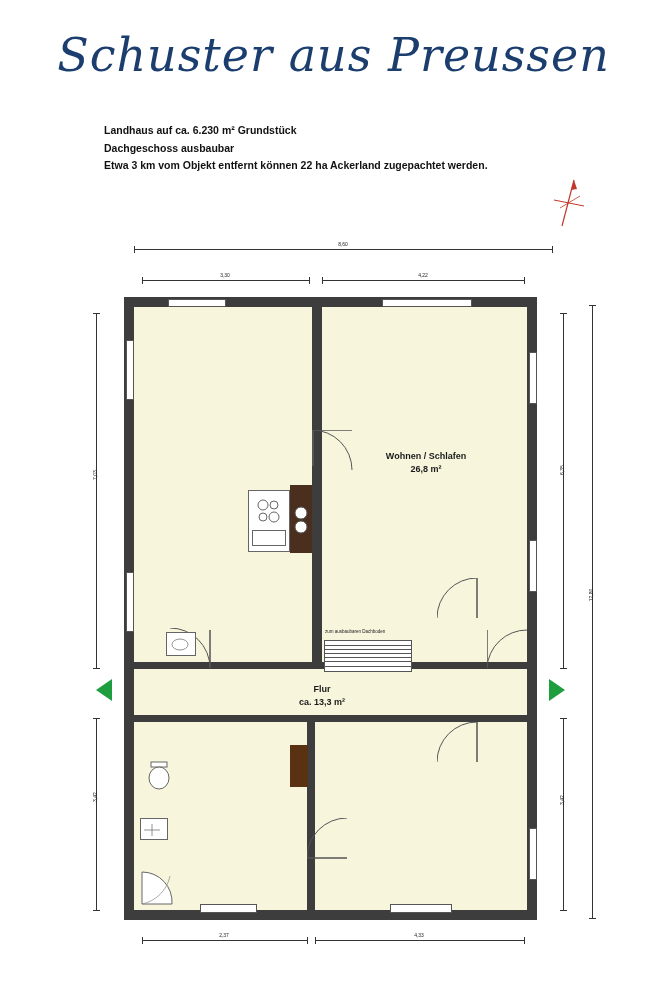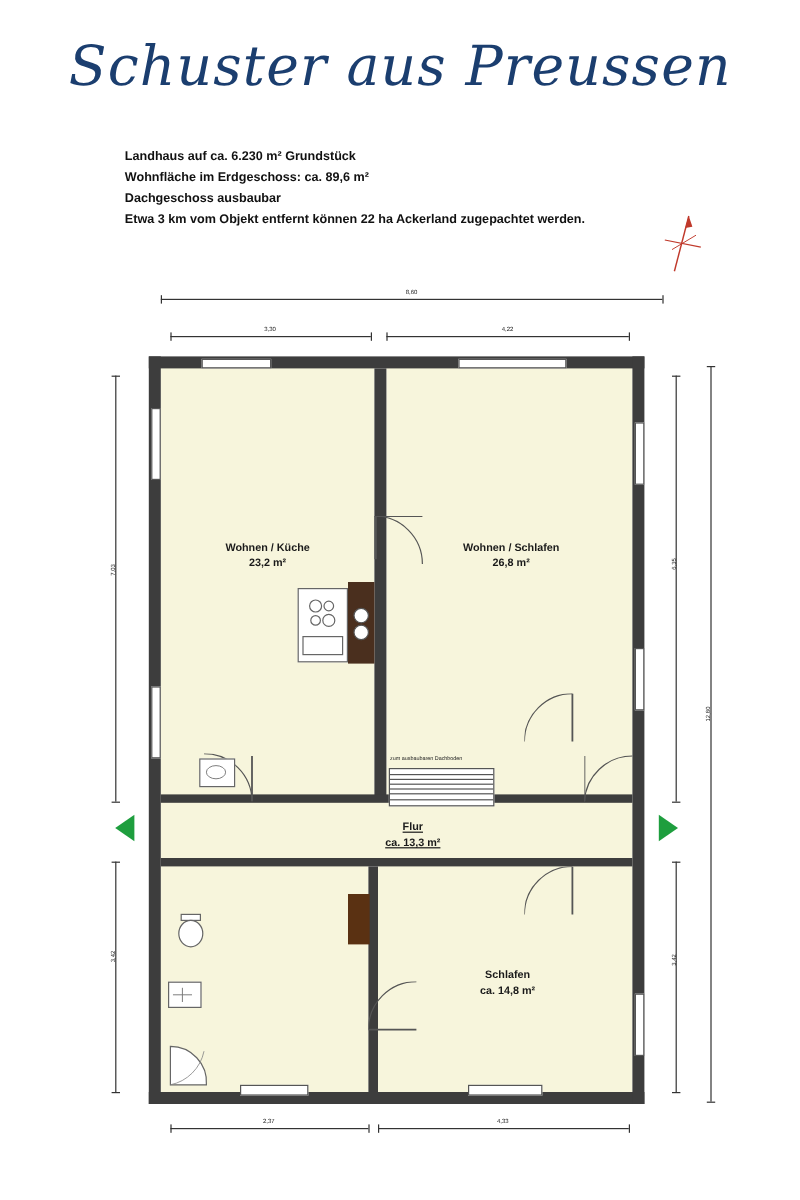--- a/index.html
+++ b/index.html
@@ -79,21 +79,20 @@
   .kitchenblock{position:absolute;background:#4a2f1e;}
   .darkblock{position:absolute;background:#5a3112;}
 </style>
 </head>
 <body>
 
 <div class="title">Schuster aus Preussen</div>
 
 <div class="specs">
   <div>Landhaus auf ca. 6.230 m² Grundstück</div>
-  <div>Wohnfläche im Erdgeschoss: ca. 89,6 m²</div>
   <div>Dachgeschoss ausbaubar</div>
   <div>Etwa 3 km vom Objekt entfernt können 22 ha Ackerland zugepachtet werden.</div>
 </div>
 
 <div class="compass" style="left:540px;top:178px;width:54px;height:52px;">
   <svg width="54" height="52" viewBox="0 0 54 52">
     <line x1="34" y1="2" x2="22" y2="48" stroke="#c0392b" stroke-width="1.2"></line>
     <line x1="14" y1="22" x2="44" y2="28" stroke="#c0392b" stroke-width="1"></line>
     <line x1="20" y1="30" x2="40" y2="18" stroke="#c0392b" stroke-width="0.8"></line>
     <polygon points="34,2 31,12 37,11" fill="#c0392b"></polygon>
@@ -282,34 +281,26 @@
         <line x1="8" y1="0" x2="8" y2="12" stroke="#777" stroke-width="0.8"></line>
       </svg>
   </div>
   <div style="position:absolute;left:140px;top:862px;width:40px;height:44px;">
     <svg width="40" height="44">
       <path d="M2,42 L2,10 A30,30 0 0,1 32,42 Z" fill="#fff" stroke="#666" stroke-width="1"></path>
       <path d="M2,42 A36,36 0 0,0 30,14" fill="none" stroke="#888" stroke-width="0.7"></path>
     </svg>
   </div>
 
-  <div class="room-label" style="left:152px;top:450px;width:142px;">
-    <span>Wohnen / Küche</span><br>
-    <span>23,2 m²</span>
-  </div>
 
   <div class="room-label" style="left:352px;top:450px;width:148px;">
     <span>Wohnen / Schlafen</span><br>
     <span>26,8 m²</span>
   </div>
 
-  <div class="room-label" style="left:286px;top:683px;width:116px;text-decoration:underline;">
+  <div class="room-label" style="left:264px;top:683px;width:116px;">
     <span>Flur</span><br>
     <span>ca. 13,3 m²</span>
   </div>
 
 
-  <div class="room-label" style="left:368px;top:806px;width:110px;">
-    <span>Schlafen</span><br>
-    <span>ca. 14,8 m²</span>
-  </div>
 
 </div>
 
 </body></html>

